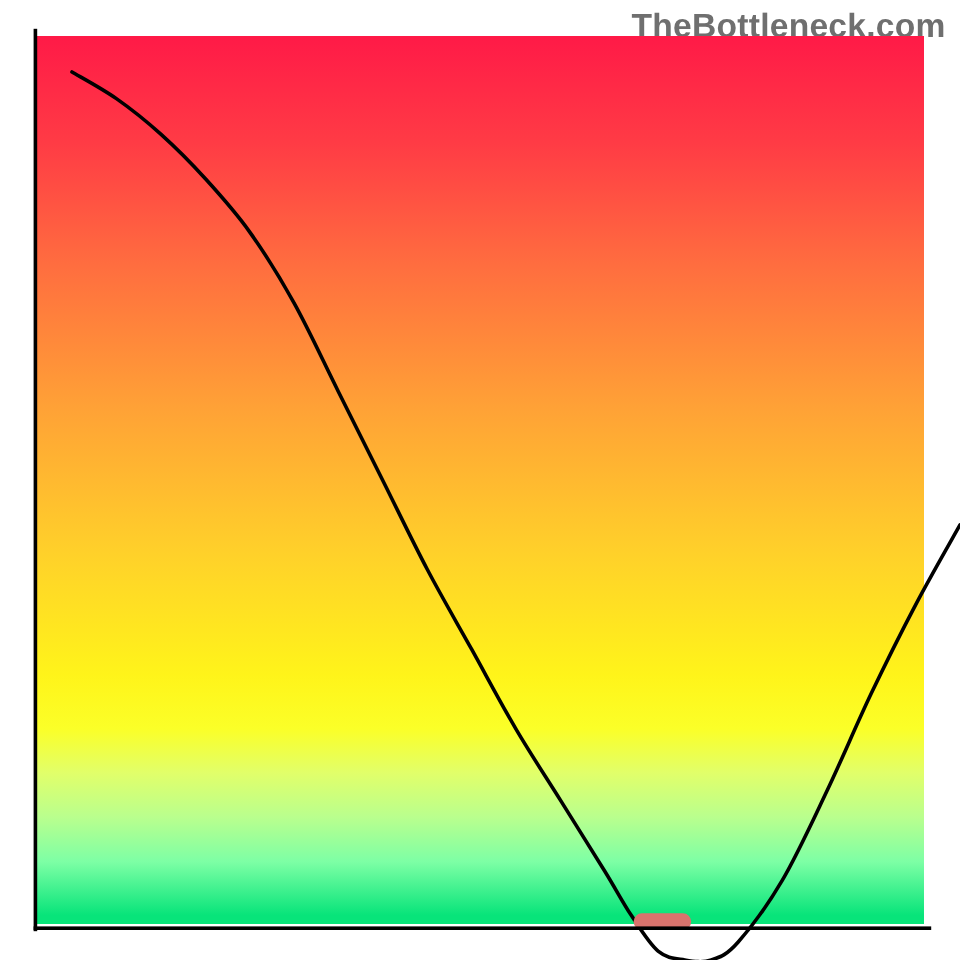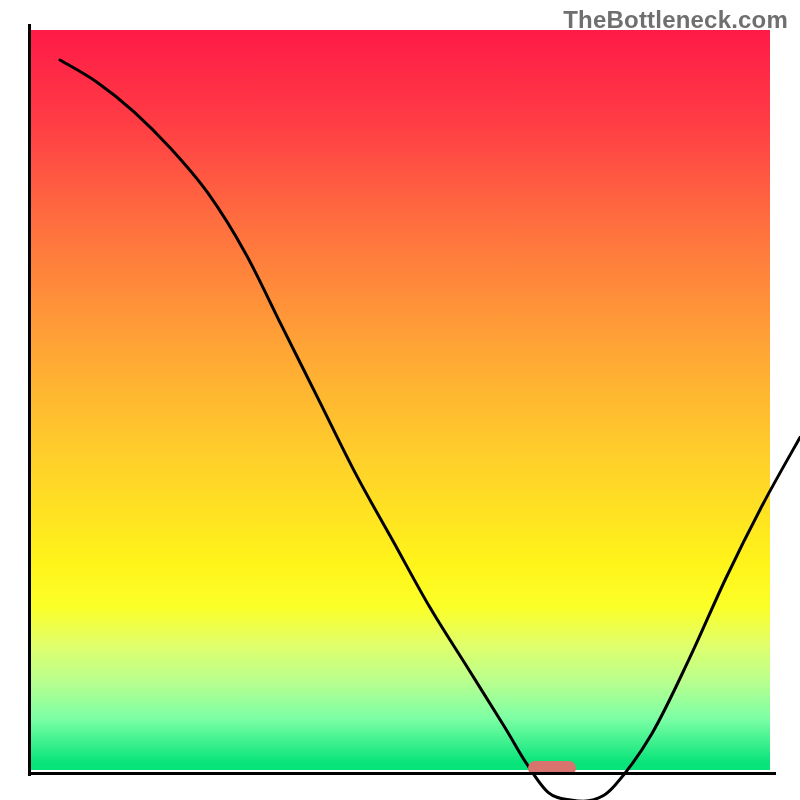--- a/index.html
+++ b/index.html
@@ -55,21 +55,21 @@
     left: 28px;
     top: 772px;
     width: 748px;
     height: 3px;
   }
   .watermark {
     position: absolute;
     top: 6px;
     right: 12px;
     font-family: Arial, Helvetica, sans-serif;
-    font-size: 24px;
+    font-size: 28px;
     font-weight: 600;
     color: #6f6f6f;
     letter-spacing: 0.2px;
   }
   .curve-svg {
     position: absolute;
     left: 30px;
     top: 30px;
     width: 740px;
     height: 740px;

